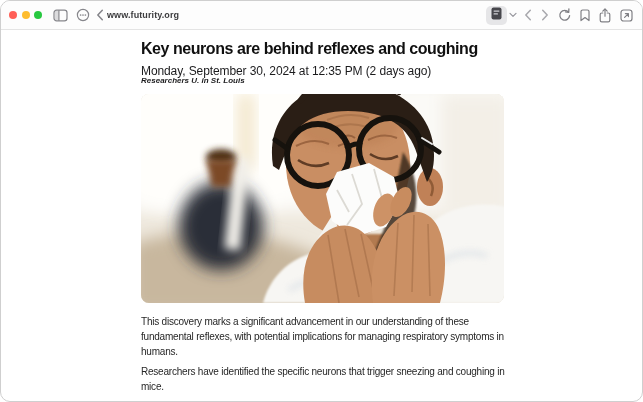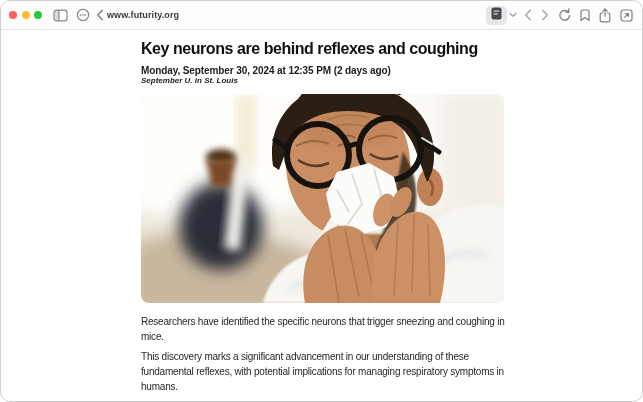--- a/index.html
+++ b/index.html
@@ -34,21 +34,21 @@
   }
   .nav-dim{color:#a9a9ae;}
   .right-group .tbtn{margin:0 4.5px;}
   
   .content{padding:9px 0 0 140px;}
   .headline{
     margin:0 0 7px 0;font-size:16px;font-weight:bold;color:#101010;
     letter-spacing:-0.45px;white-space:nowrap;line-height:20px;
   }
   .dateline{
-    font-size:10px;font-weight:bold;color:#1b1b1d;line-height:10px;
+    font-size:12px;font-weight:normal;color:#1b1b1d;line-height:10px;
     letter-spacing:-0.1px;white-space:nowrap;
   }
   .source{
     font-size:8px;font-weight:600;font-style:italic;color:#1b1b1d;
     line-height:10px;margin-bottom:8px;white-space:nowrap;
   }
   .photo{
     width:363px;height:209px;border-radius:8px;overflow:hidden;
     position:relative;box-shadow:inset 0 0 0 1px rgba(0,0,0,0.05);
     background:#efe9df;
@@ -178,21 +178,21 @@
         </span>
       </button>
 
     </div>
   </div>
 
   <div class="content">
 
     <h1 class="headline">Key neurons are behind reflexes and coughing</h1>
     <div class="dateline">Monday, September 30, 2024 at 12:35 PM (2 days ago)</div>
-    <div class="source">September U. in St. Louis</div>
+    <div class="source">Researchers U. in St. Louis</div>
 
     <figure class="photo" style="margin:0" role="img" aria-label="Man wearing round black glasses sneezing into a white tissue held with both hands">
       <svg width="363" height="209" viewBox="0 0 363 209">
         <defs>
           <filter id="b8" x="-40%" y="-40%" width="180%" height="180%">
               <feGaussianBlur stdDeviation="8"></feGaussianBlur>
             </filter>
           <filter id="b5" x="-40%" y="-40%" width="180%" height="180%">
               <feGaussianBlur stdDeviation="5"></feGaussianBlur>
             </filter>
@@ -267,19 +267,19 @@
             <ellipse cx="243" cy="116" rx="10" ry="17" fill="#cd9266" transform="rotate(18 243 116)"></ellipse>
             <ellipse cx="260" cy="108" rx="9" ry="16" fill="#c88c5f" transform="rotate(26 260 108)"></ellipse>
             <path d="M232,209 C227,170 237,140 258,124 C272,113 289,117 297,133 C307,154 305,186 299,209 Z" fill="#cb9064"></path>
             <path d="M257,129 L253,202 M273,121 L271,198 M287,130 L289,202" stroke="#aa734c" stroke-width="1.6" fill="none" opacity="0.7"></path>
           </g>
         </g>
       </svg>
     </figure>
 
     <div class="body-text">
+      <p>This discovery marks a significant advancement in our understanding of these fundamental reflexes, with potential implications for managing respiratory symptoms in humans.</p>
       <p>Researchers have identified the specific neurons that trigger sneezing and coughing in mice.</p>
-      <p>This discovery marks a significant advancement in our understanding of these fundamental reflexes, with potential implications for managing respiratory symptoms in humans.</p>
       <p>Sneezing and coughing are reflexes that protect our respiratory system by expelling</p>
     </div>
 
   </div>
 </div>
 
 </body></html>

